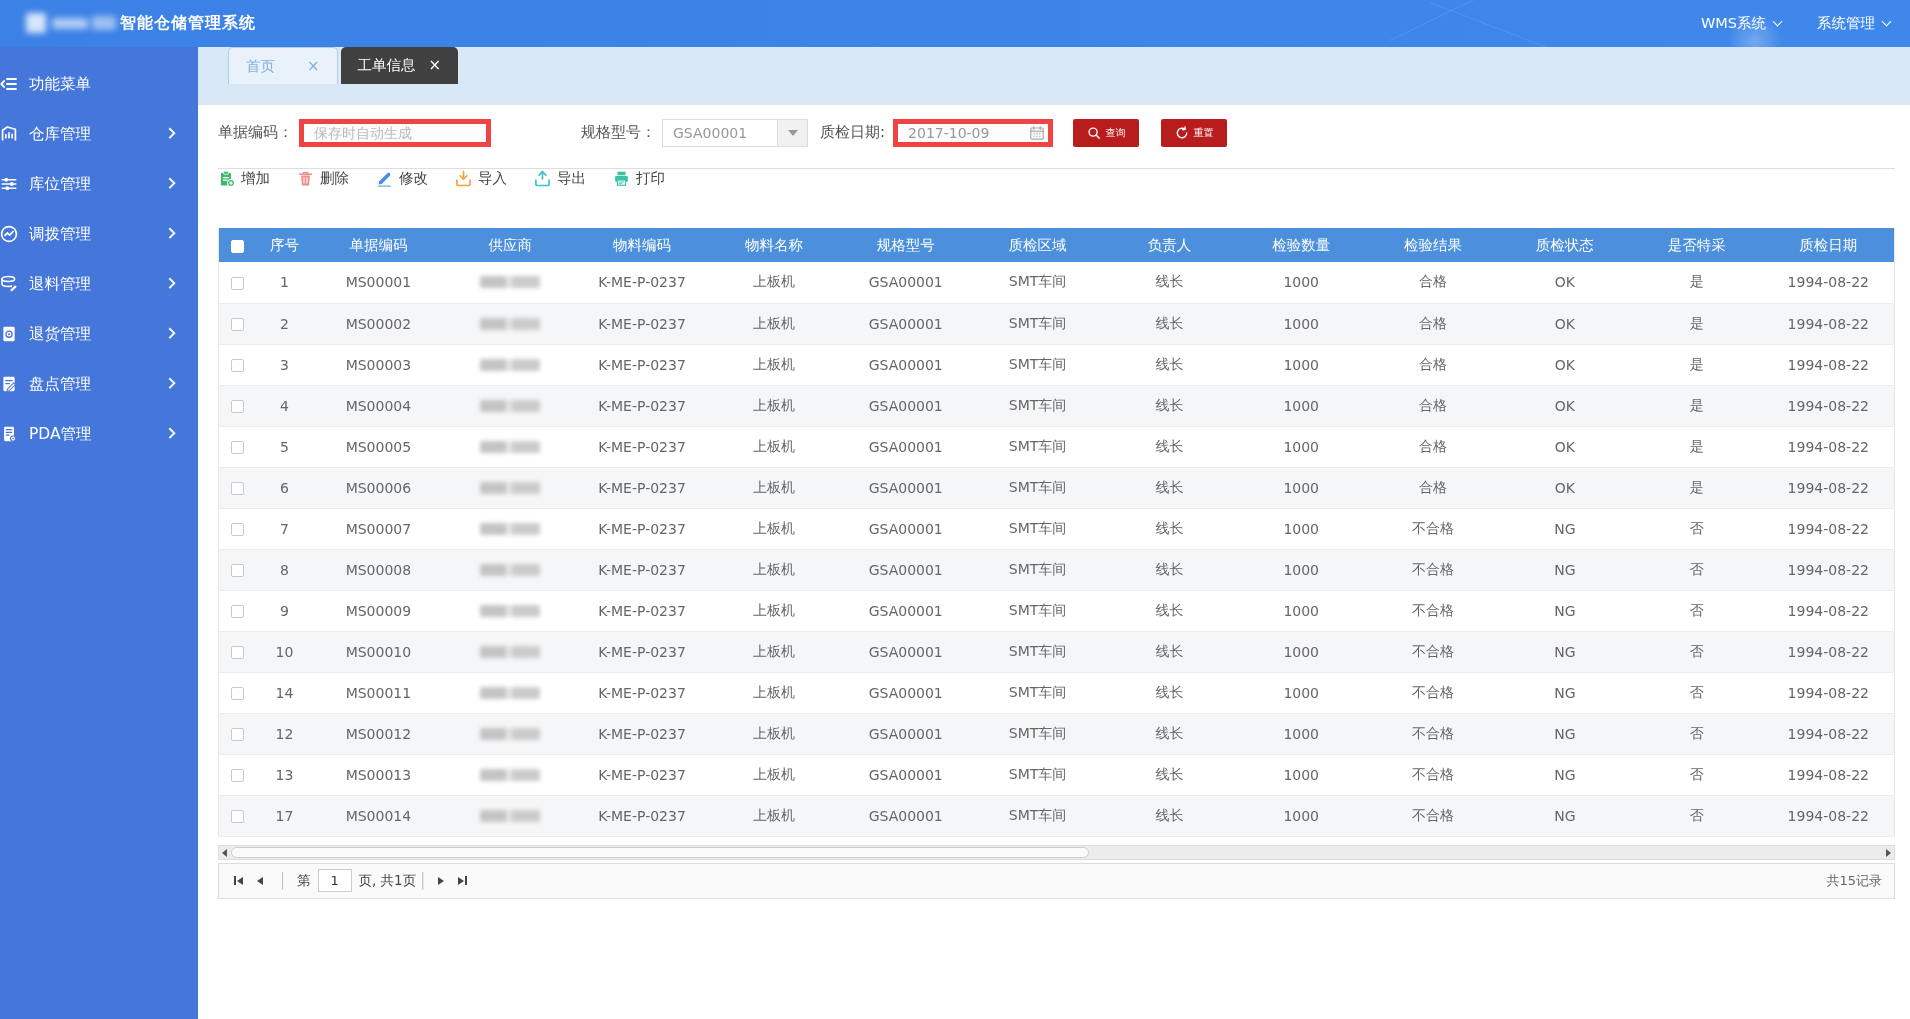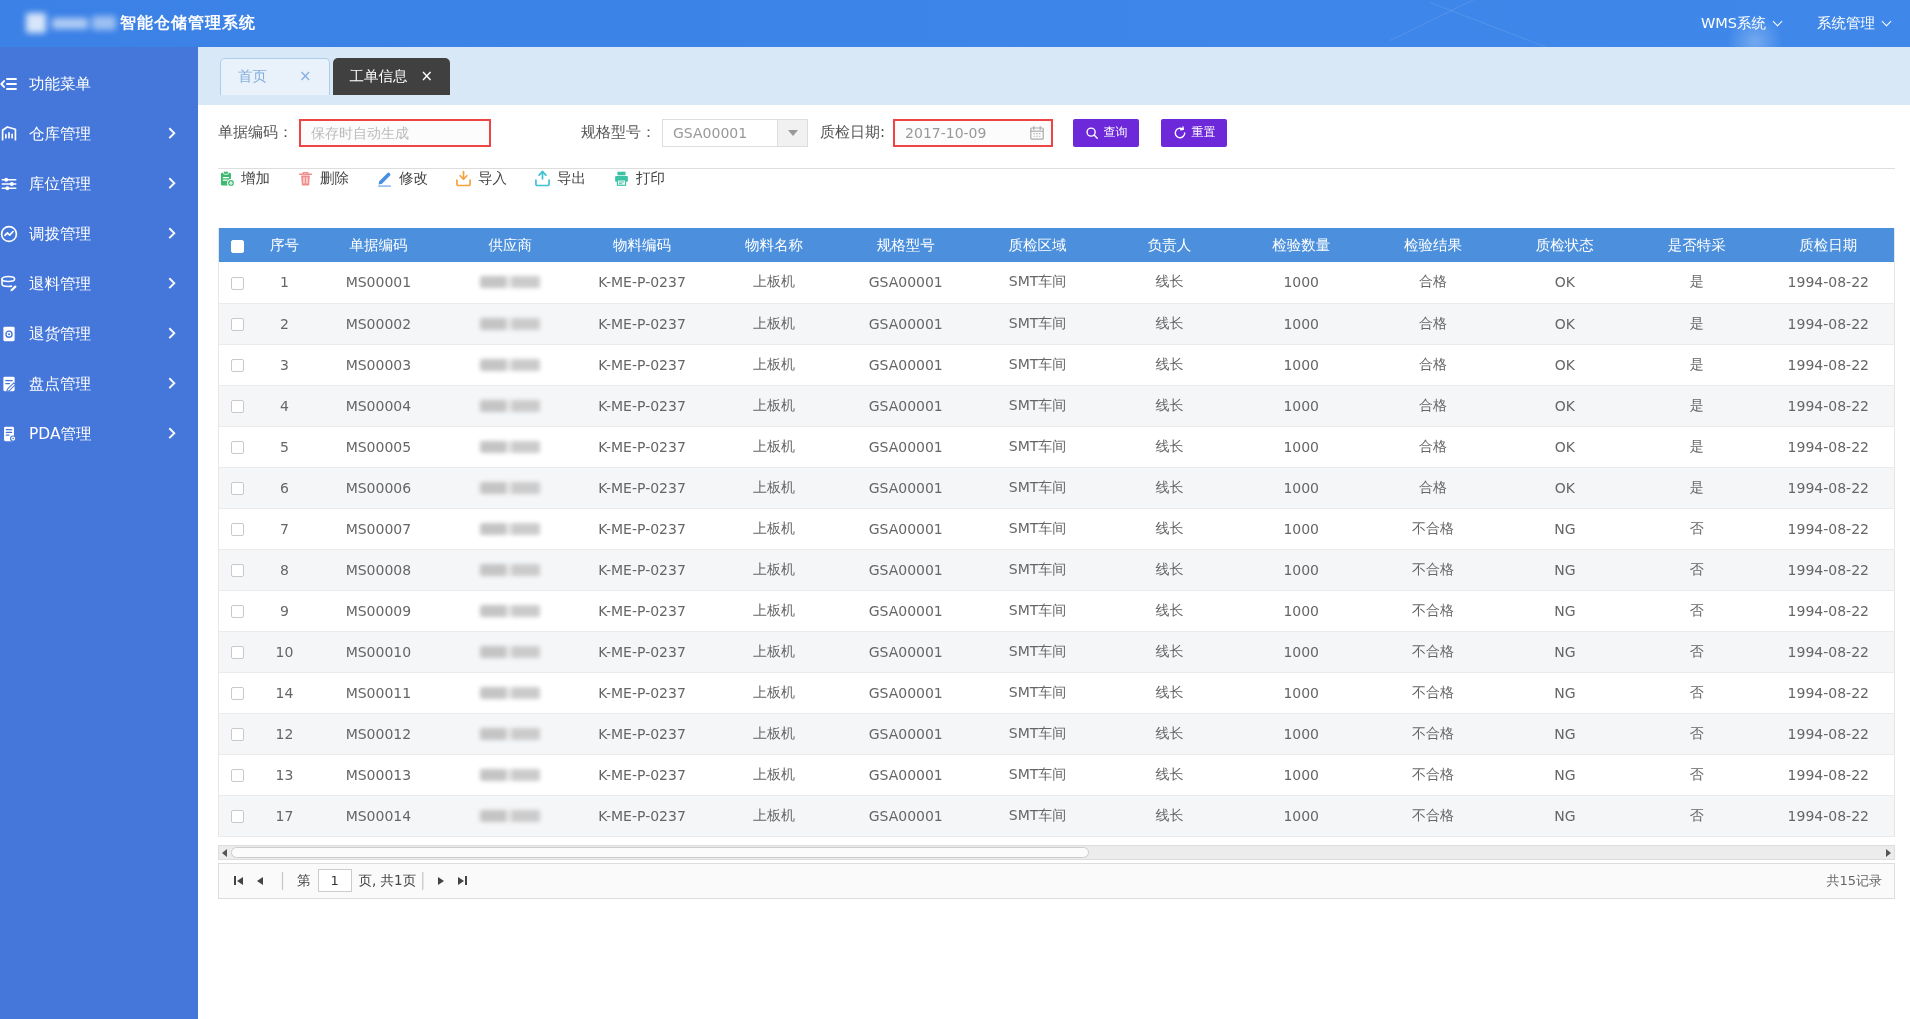--- a/index.html
+++ b/index.html
@@ -33,42 +33,42 @@
   .sb-item.active { background:#5C8EE9; }
   .sb-icon { width:18px; height:18px; margin-right:11px; display:inline-flex; flex:none; }
   .sb-icon svg { width:100%; height:100%; }
   .sb-chevron { position:absolute; right:24px; top:50%; width:8px; height:8px;
     border-top:2px solid rgba(255,255,255,.95); border-right:2px solid rgba(255,255,255,.95);
     transform:translateY(-60%) rotate(45deg); }
 
   
   .main { position:absolute; top:47px; left:198px; right:0; bottom:0; background:#fff; }
 
-  .tabbar { height:58px; background:#D8E8F7; display:flex; align-items:center; padding-left:22px; }
+  .tabbar { height:58px; background:#D8E8F7; display:flex; align-items:flex-start; padding-left:30px; }
   .tab { height:37px; padding:0 17px; display:flex; align-items:center; font-size:14.5px;
     border-radius:5px 5px 0 0; cursor:pointer; }
   .tab.inactive { background:#E9F2FB; border:1px solid #AFCDEB; border-bottom:none; color:#84AEDC; gap:32px; }
   .tab.active { background:#404040; color:#fff; gap:13px; margin-left:3px; }
   .tab .tab-x { font-size:15px; line-height:1; cursor:pointer; }
 
   .filters { height:55px; display:flex; align-items:center; padding-left:20px; font-size:15px; color:#555; background:#fff; }
   .f-label { white-space:nowrap; }
-  .f-input { height:28px; border:2px solid #ef4444; background:#fcfcfc; font-size:14px; color:#999;
+  .f-input { height:28px; border:5px solid #ef4444; background:#fcfcfc; font-size:14px; color:#999;
     padding:0 10px; outline:none; font-family:inherit; }
   .f-input::placeholder { color:#bbb; }
   .doc-input { width:192px; margin-left:6px; }
   .combo { display:flex; width:146px; height:28px; border:1px solid #ddd; margin-left:6px; background:#fff; }
   .combo-input { flex:1; border:none; background:#fff; font-size:14px; color:#999; padding:0 10px; outline:none; font-family:inherit; min-width:0; }
   .combo-btn { width:30px; background:#f1f1f1; border-left:1px solid #ddd; display:flex; align-items:center; justify-content:center; cursor:pointer; }
   .tri-down { width:0; height:0; border-left:5px solid transparent; border-right:5px solid transparent; border-top:6px solid #999; }
   .date-wrap { position:relative; margin-left:8px; }
   .date-input { width:160px; padding-right:32px; }
   .cal-icon { position:absolute; right:8px; top:6px; width:16px; height:16px; }
-  .btn { height:28px; width:66px; background:#6d28d9; color:#fff; border:none; border-radius:2px;
-    font-size:12px; display:inline-flex; align-items:center; justify-content:center; gap:5px; cursor:pointer; font-family:inherit; }
+  .btn { height:28px; width:66px; background:#b91c1c; color:#fff; border:none; border-radius:2px;
+    font-size:10px; display:inline-flex; align-items:center; justify-content:center; gap:5px; cursor:pointer; font-family:inherit; }
   .btn svg { width:14px; height:14px; }
   .btn.search { margin-left:20px; }
   .btn.reset { margin-left:22px; }
   .ml90 { margin-left:90px; }  .ml12 { margin-left:12px; }
 
   .divider { margin:8px 15px 0 20px; border-top:1px solid #ddd; }
 
   .toolbar { height:44px; display:flex; align-items:flex-start; padding-left:20px; gap:27px; }
   .tool { display:flex; align-items:center; gap:6px; font-size:14.5px; color:#444; cursor:pointer; }
   .tool-icon { width:17px; height:17px; display:inline-flex; }

